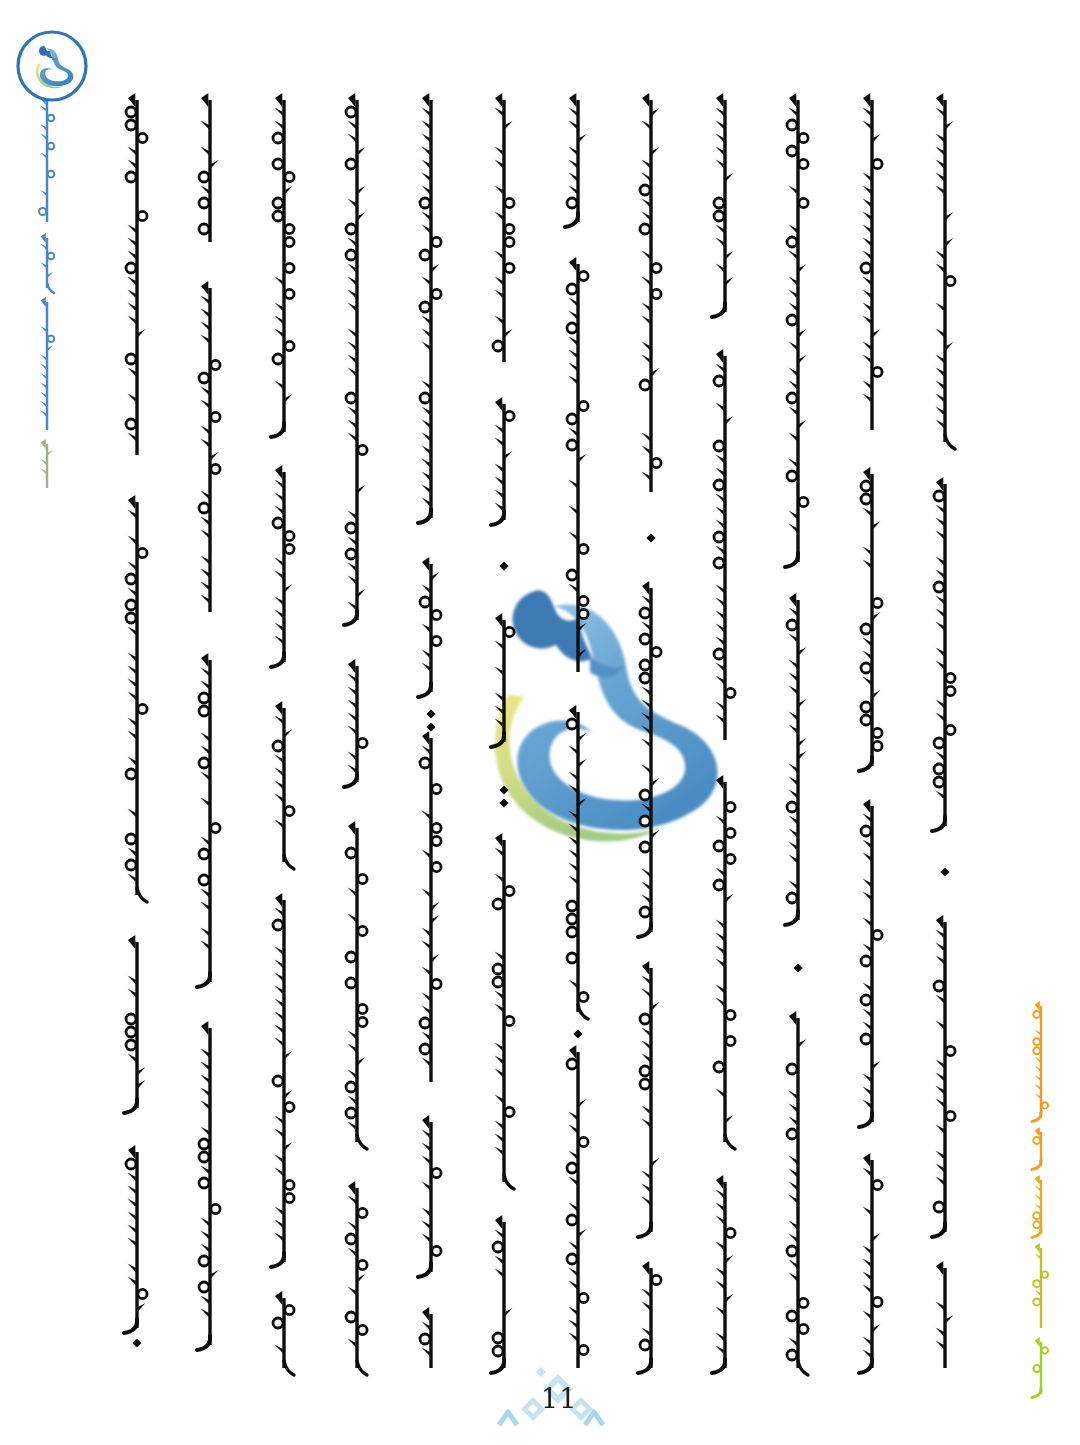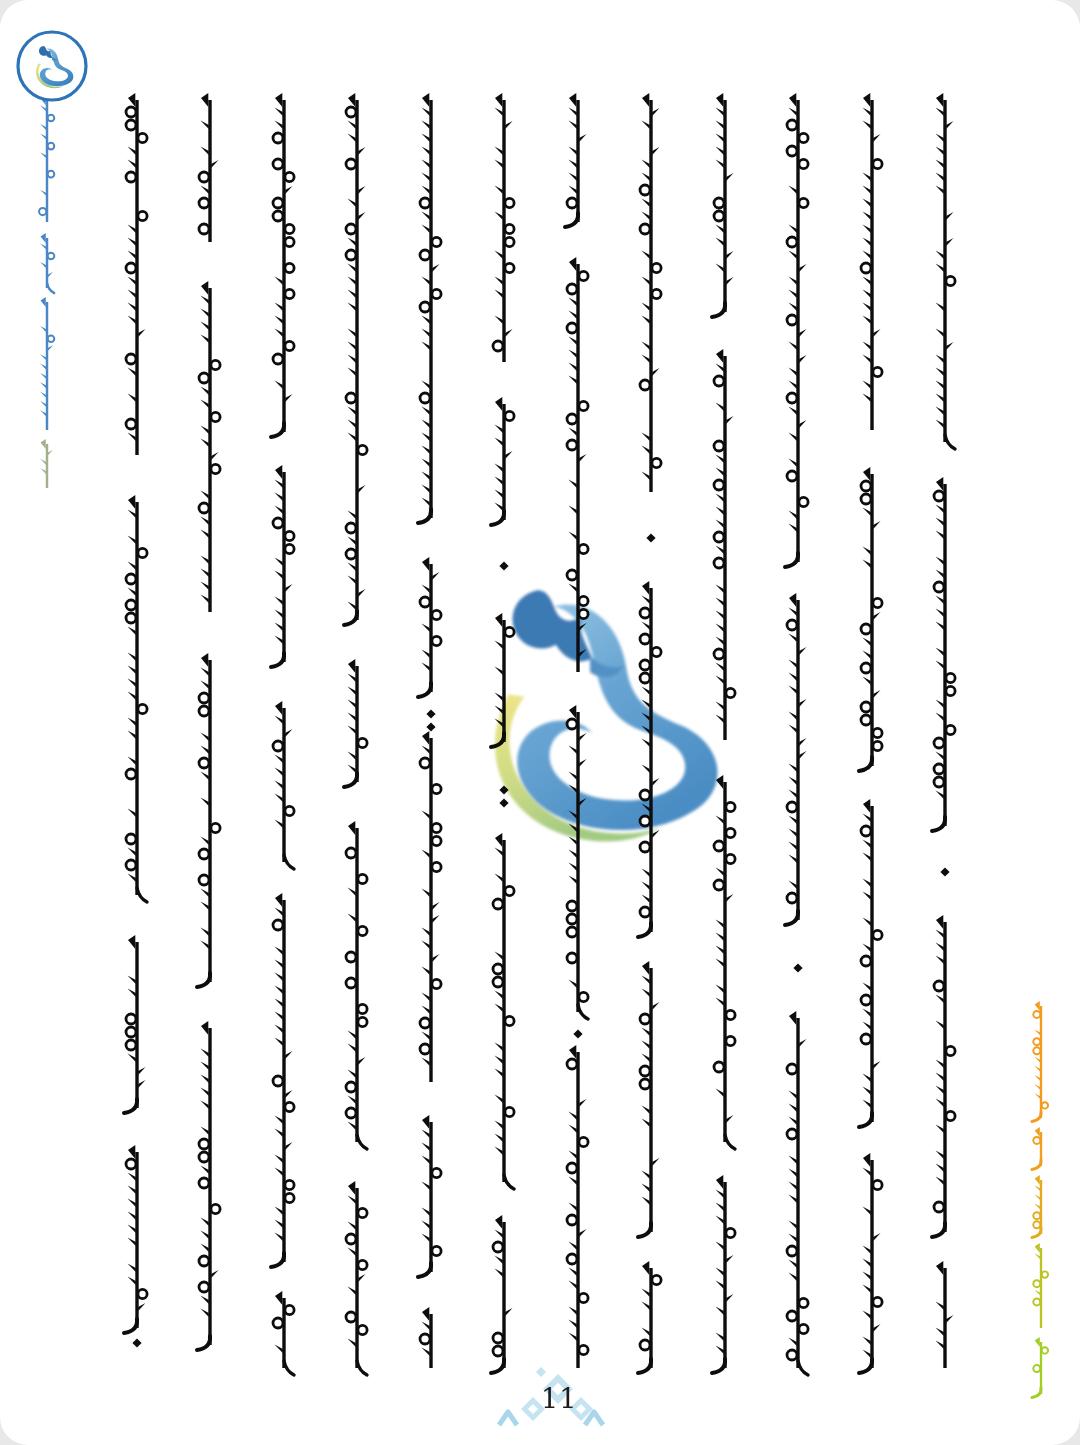--- a/index.html
+++ b/index.html
@@ -1,20 +1,19 @@
 <!DOCTYPE html>
 <html><head>
 <meta charset="utf-8">
 <style>
   html,body{margin:0;padding:0;background:#e8e8e8;}
   .page{
     position:relative;width:1080px;height:1445px;background:#ffffff;
     margin:0 auto;overflow:hidden;
     font-family:"DejaVu Serif","Liberation Serif",serif;
-    border-radius:28px;
   }
   .abs{position:absolute;}
   #page-number{
     position:absolute;left:541px;top:1383px;width:40px;
     font-family:"DejaVu Serif","Liberation Serif",serif;
     font-size:27px;color:#1b1b1b;z-index:6;letter-spacing:1px;
   }
   #brand-logo{left:12px;top:26px;z-index:5;}
   #watermark-logo{left:420px;top:545px;z-index:1;opacity:0.93;}
   #script-layer{left:0;top:0;z-index:3;}

